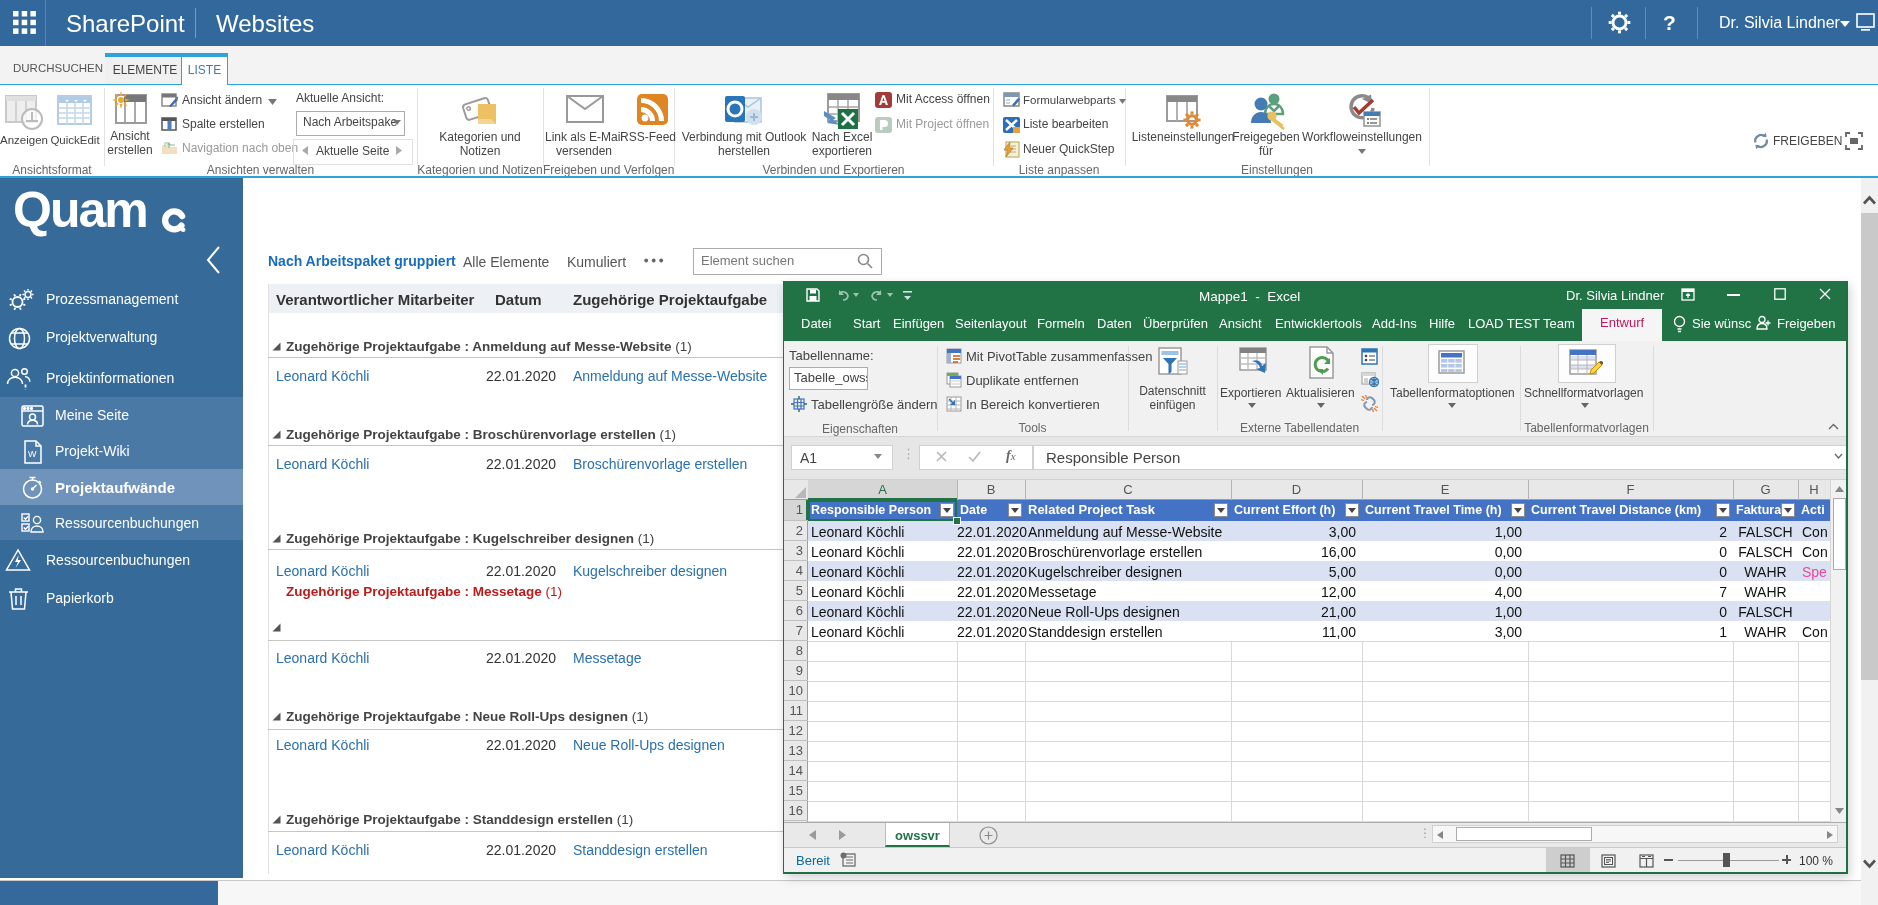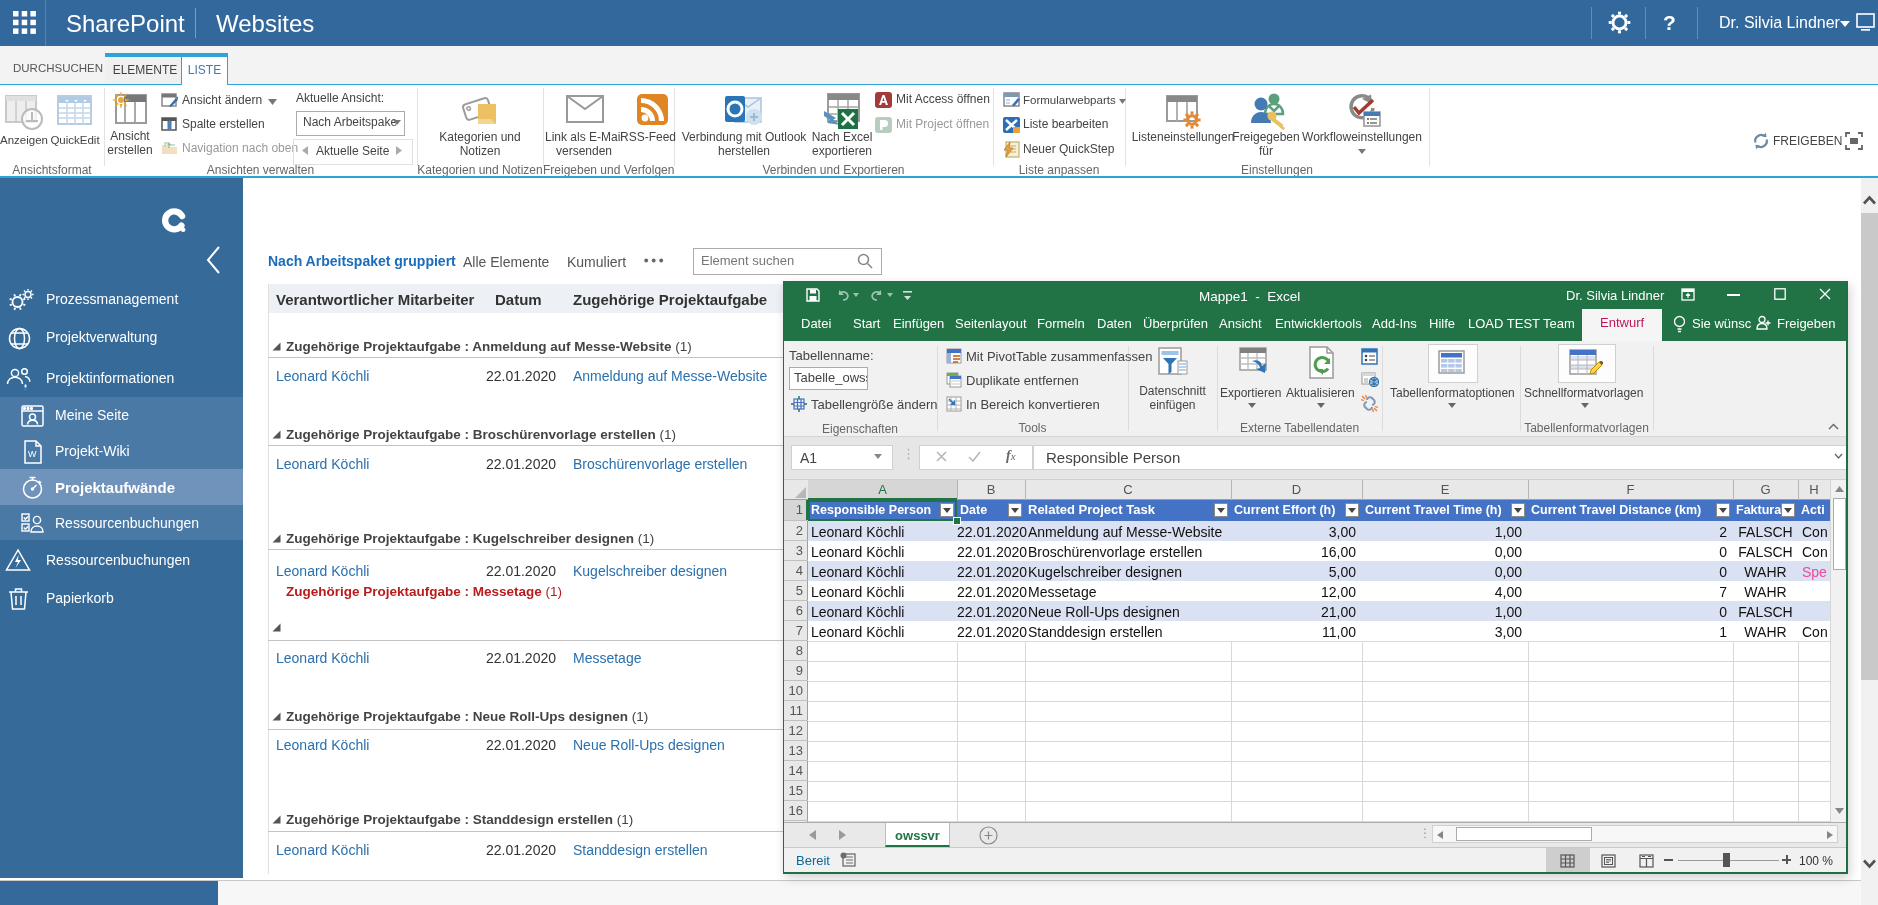--- a/index.html
+++ b/index.html
@@ -314,20 +314,21 @@
     </svg>
 <div class="tx g4 f12" style="left:1773px;top:135px">FREIGEBEN</div>
 <svg class="a" style="left:1845px;top:132px" width="18" height="18" viewBox="0 0 18 18">
       <g stroke="#666" stroke-width="1.8" fill="none">
         <path d="M1 5V1h4M13 1h4v4M17 13v4h-4M5 17H1v-4"></path>
       </g>
       <rect x="5" y="6" width="8" height="6" fill="#666"></rect>
     </svg>
 
 <div class="a" style="left:0;top:178px;width:243px;height:700px;background:#366a99"></div>
+<div class="tx w b" style="left:13px;top:182px;font-size:50px;letter-spacing:-2px">Quam</div>
 <svg class="a" style="left:162px;top:208px" width="27" height="27" viewBox="0 0 30 30">
       <path d="M22.3 9.0 A10 10 0 1 0 21.6 19.6" fill="none" stroke="#fff" stroke-width="7" stroke-linecap="round"></path>
       <circle cx="23.5" cy="24.2" r="2.6" fill="#fff"></circle>
     </svg>
 <svg class="a" style="left:205px;top:245px" width="16" height="30" viewBox="0 0 16 30">
       <path d="M14 2L3 15l11 13" fill="none" stroke="#fff" stroke-width="2"></path>
     </svg>
 <div class="a" style="left:0;top:397px;width:243px;height:143px;background:#4b79a6"></div>
 <div class="a" style="left:0;top:469px;width:243px;height:36px;background:#7093bb"></div>
 <div class="tx w f14x" style="left:46px;top:291px">Prozessmanagement</div>

